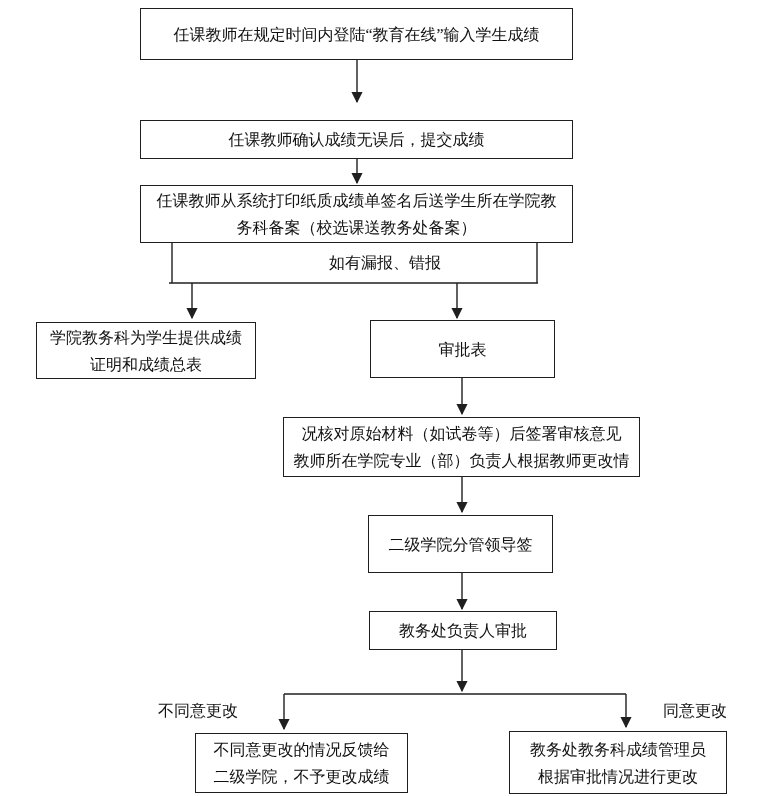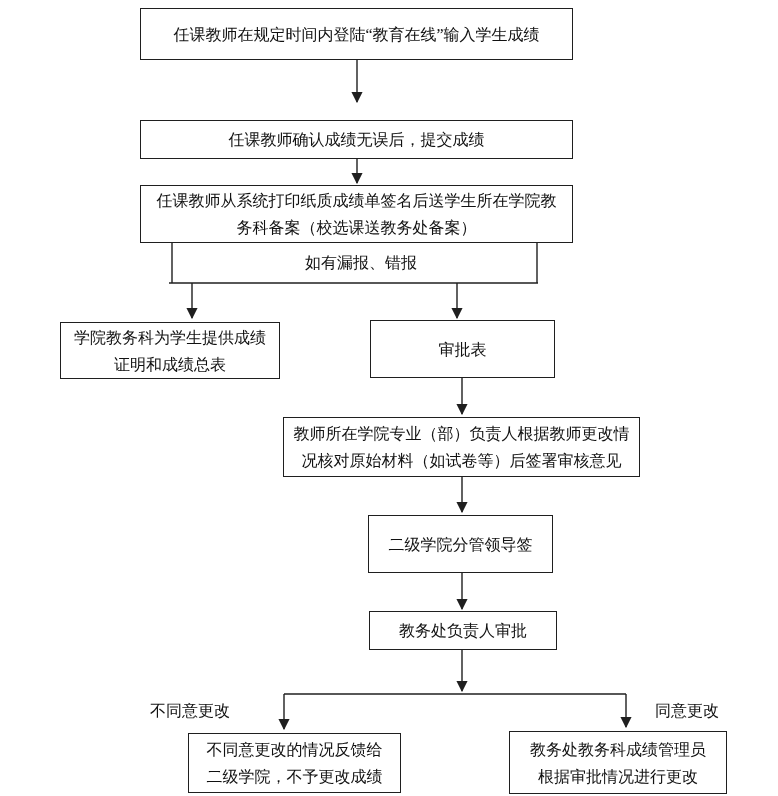--- a/index.html
+++ b/index.html
@@ -23,20 +23,21 @@
     justify-content:center;
     text-align:center;
     font-size:16px;
     line-height:27px;
   }
   .tline{white-space:nowrap;}
   .edge-label{
     position:absolute;
     font-size:16px;
     line-height:21px;
+    text-align:center;
     white-space:nowrap;
   }
 </style>
 </head>
 <body>
 
 <div id="canvas">
 
   <svg id="connectors" width="778" height="796" viewBox="0 0 778 796" fill="none" stroke="#1f1f1f" stroke-width="1.4">
     <defs>
@@ -70,43 +71,43 @@
 
   <div class="node" style="left:140px;top:120px;width:433px;height:39px">
     <div class="tline">任课教师确认成绩无误后，提交成绩</div>
   </div>
 
   <div class="node" style="left:140px;top:185px;width:433px;height:58px">
     <div class="tline">任课教师从系统打印纸质成绩单签名后送学生所在学院教</div>
     <div class="tline">务科备案（校选课送教务处备案）</div>
   </div>
 
-  <div class="node" style="left:60px;top:322px;width:220px;height:57px">
+  <div class="node" style="left:36px;top:322px;width:220px;height:57px">
     <div class="tline">学院教务科为学生提供成绩</div>
     <div class="tline">证明和成绩总表</div>
   </div>
 
   <div class="node" style="left:370px;top:320px;width:185px;height:58px">
     <div class="tline">审批表</div>
   </div>
 
   <div class="node" style="left:283px;top:417px;width:357px;height:60px">
+    <div class="tline">况核对原始材料（如试卷等）后签署审核意见</div>
     <div class="tline">教师所在学院专业（部）负责人根据教师更改情</div>
-    <div class="tline">况核对原始材料（如试卷等）后签署审核意见</div>
   </div>
 
   <div class="node" style="left:368px;top:515px;width:185px;height:58px">
     <div class="tline">二级学院分管领导签</div>
   </div>
 
   <div class="node" style="left:369px;top:611px;width:188px;height:39px">
     <div class="tline">教务处负责人审批</div>
   </div>
 
-  <div class="node" style="left:188px;top:733px;width:213px;height:60px">
+  <div class="node" style="left:195px;top:733px;width:213px;height:60px">
     <div class="tline">不同意更改的情况反馈给</div>
     <div class="tline">二级学院，不予更改成绩</div>
   </div>
 
   <div class="node" style="left:509px;top:731px;width:218px;height:63px">
     <div class="tline">教务处教务科成绩管理员</div>
     <div class="tline">根据审批情况进行更改</div>
   </div>
 
   <div class="edge-label" style="left:305px;top:252px;width:160px">如有漏报、错报</div>

